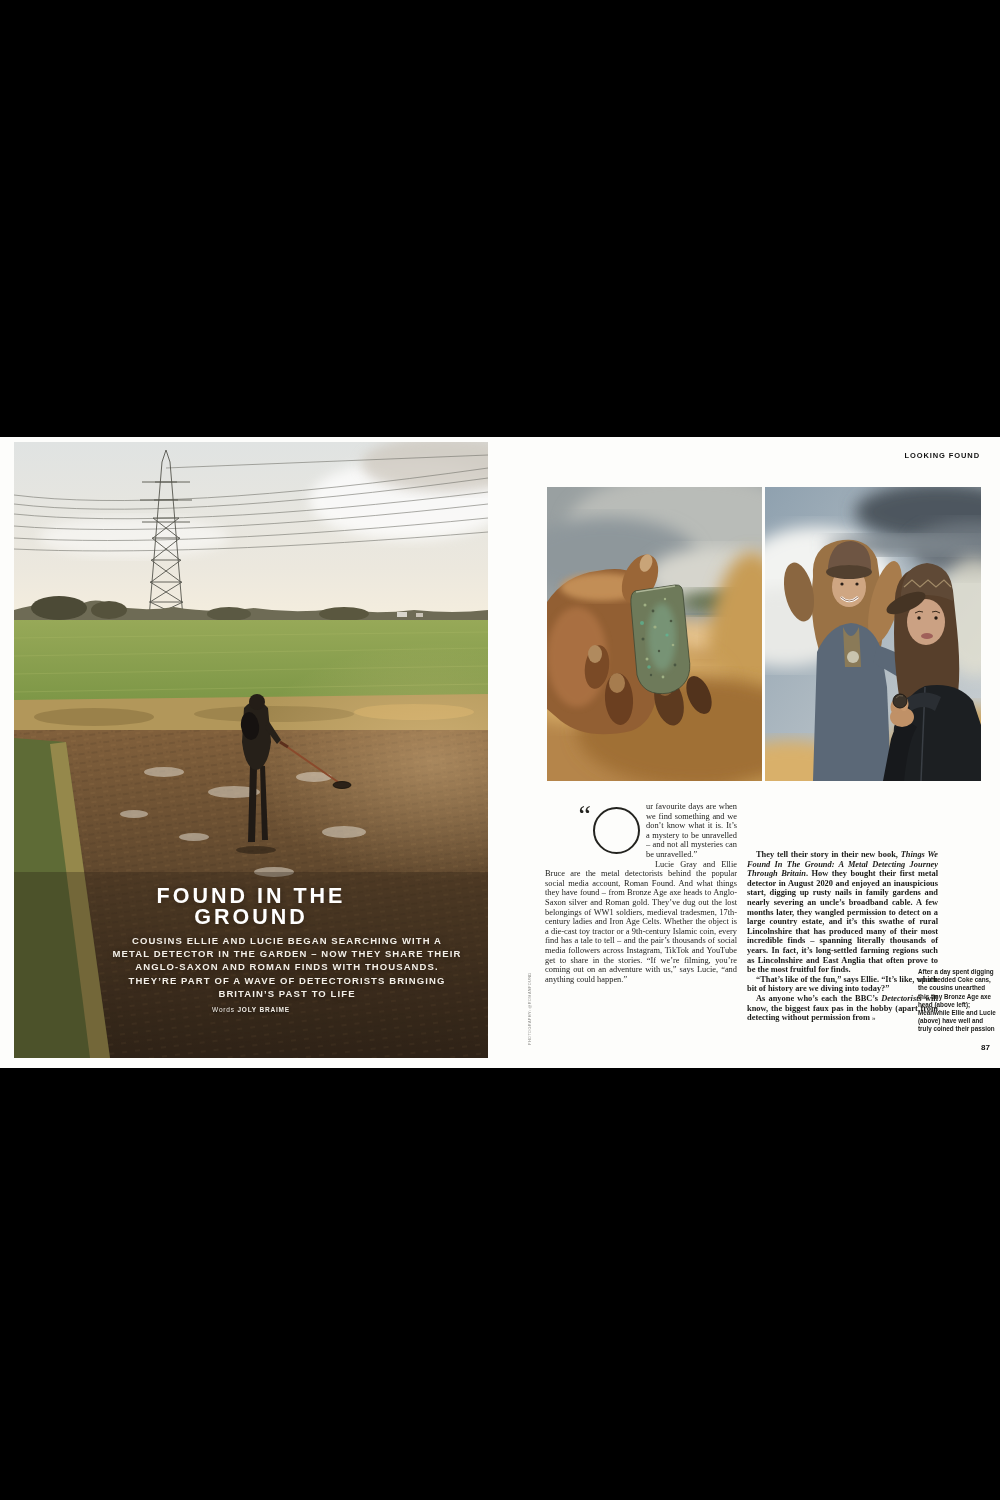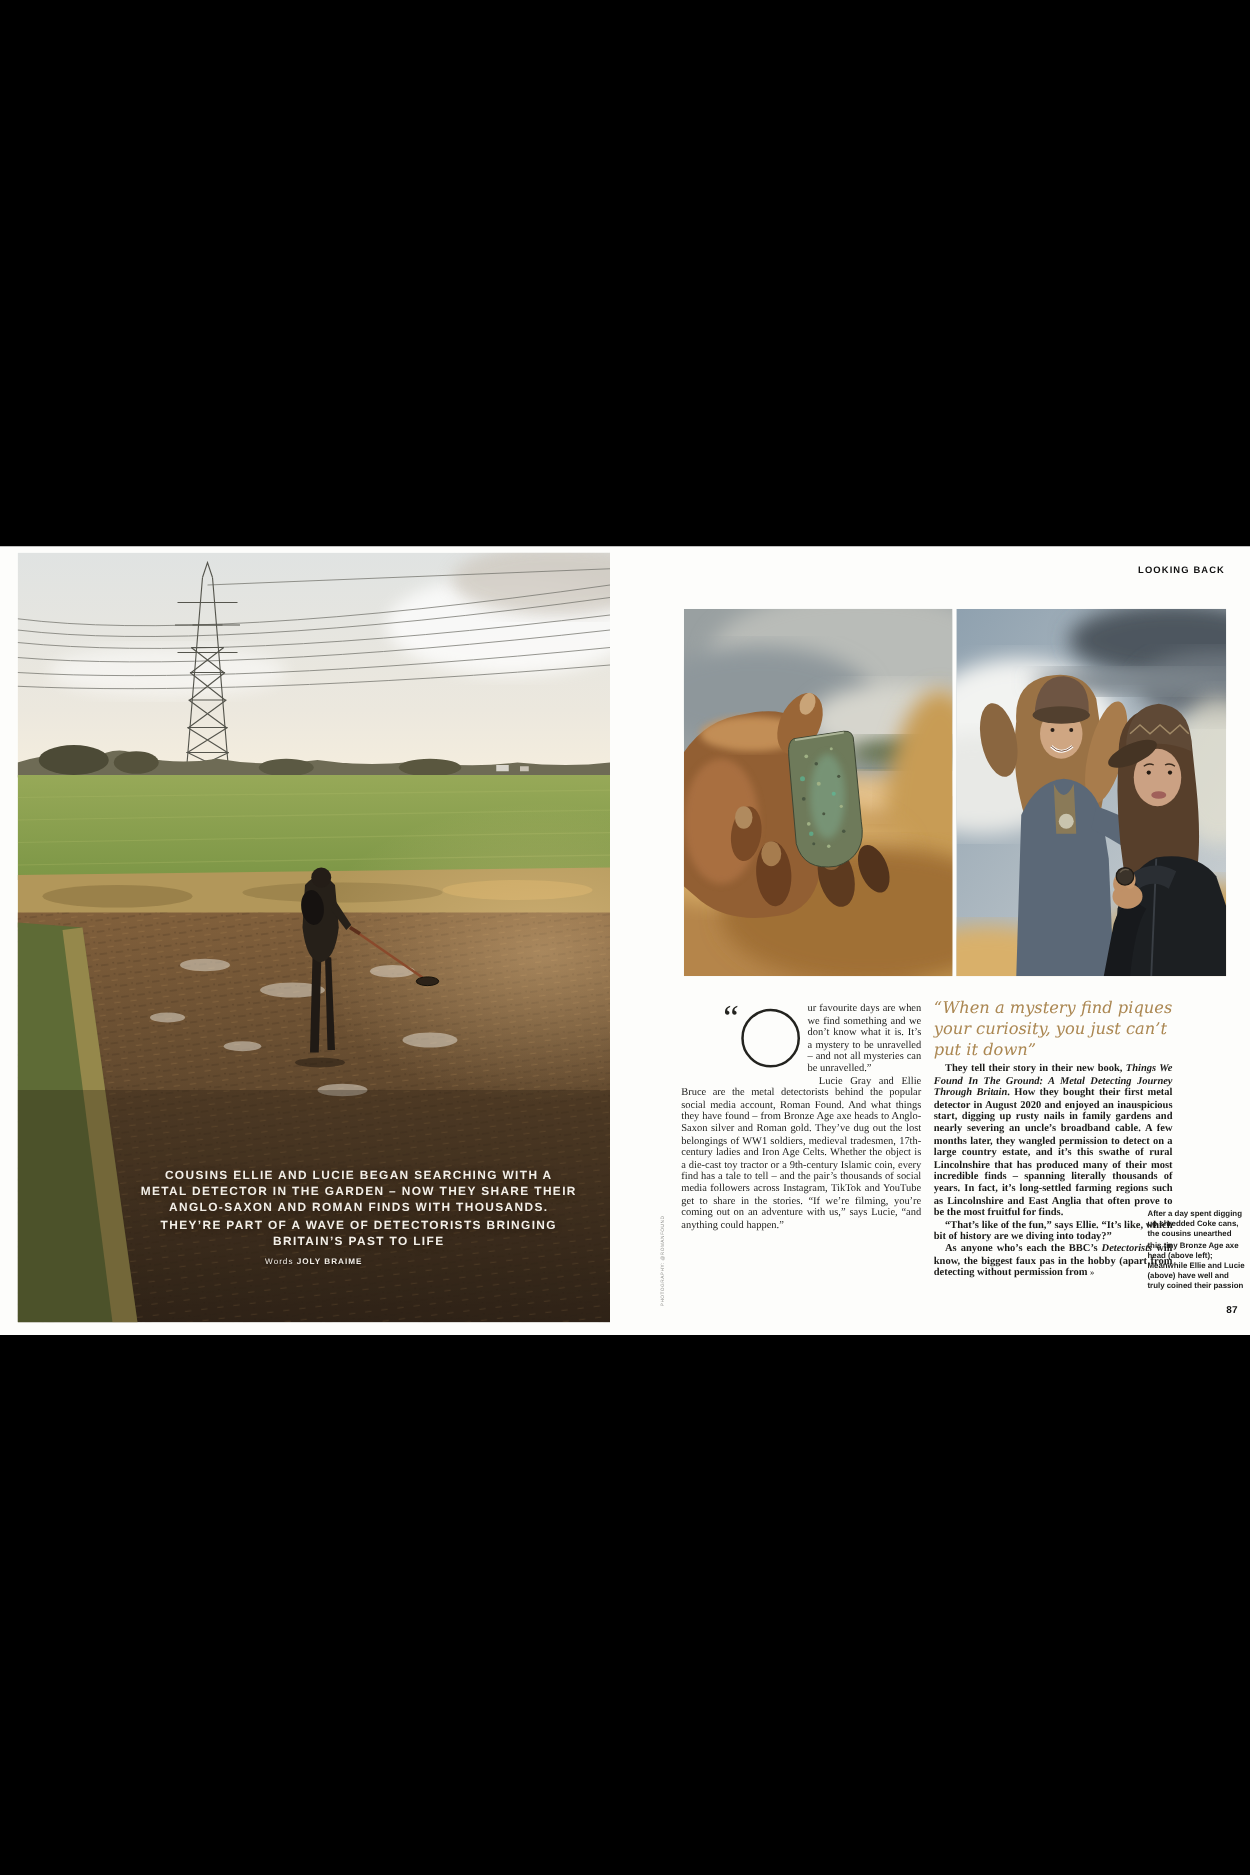--- a/index.html
+++ b/index.html
@@ -159,28 +159,32 @@
           <path d="M6,18 Q18,4 30,18 L33,52 Q30,78 18,80 Q7,78 4,52 Z" fill="#262019"></path>
           <ellipse cx="12" cy="36" rx="9" ry="14" fill="#161210" transform="rotate(-8 12 36)"></ellipse>
           <circle cx="19" cy="12" r="8" fill="#241d17"></circle>
           <path d="M30,30 L43,50 L39,54 L27,38 Z" fill="#262019"></path>
           <path d="M42,52 L100,92" stroke="#8a4a2c" stroke-width="2"></path>
           <path d="M42,52 L50,57" stroke="#5c2f1c" stroke-width="3"></path>
           <ellipse cx="104" cy="95" rx="9" ry="3.5" fill="#2c2218" stroke="#141009" stroke-width=".8"></ellipse>
         </g>
       </svg>
 
+      <div class="title-block">
+        <div class="headline">FOUND IN THE</div>
+        <div class="headline">GROUND</div>
+      </div>
       <div class="standfirst">COUSINS ELLIE AND LUCIE BEGAN SEARCHING WITH A METAL DETECTOR IN THE GARDEN – NOW THEY SHARE THEIR ANGLO-SAXON AND ROMAN FINDS WITH THOUSANDS. THEY’RE PART OF A WAVE OF DETECTORISTS BRINGING BRITAIN’S PAST TO LIFE</div>
       <div class="byline">
         <span>Words</span>
         <b>JOLY BRAIME</b>
       </div>
     </div>
 
-    <div class="section-label">LOOKING BACK</div>
+    <div class="section-label">LOOKING FOUND</div>
 
     <div class="photo photo-hand">
       <svg width="215" height="294" viewBox="0 0 215 294">
         <defs>
             <filter id="hb8">
               <feGaussianBlur stdDeviation="8"></feGaussianBlur>
             </filter>
         <filter id="hb3">
               <feGaussianBlur stdDeviation="3"></feGaussianBlur>
             </filter>
@@ -297,21 +301,20 @@
           <path d="M118,294 L126,252 Q130,238 141,233 L152,240 Q143,254 139,294 Z" fill="#17191c"></path>
           <ellipse cx="137" cy="230" rx="12" ry="10" fill="#c09167"></ellipse>
           <ellipse cx="130" cy="220" rx="4.5" ry="7" fill="#c09167"></ellipse>
           <ellipse cx="139" cy="217" rx="4.5" ry="7" fill="#c9996e"></ellipse>
           <circle cx="135" cy="214" r="7" fill="#3b332a" stroke="#201b15" stroke-width="1"></circle>
           <path d="M131,211 a6,6 0 0 1 7,-2" stroke="#6a5f4e" stroke-width="1" fill="none"></path>
         </g>
       </svg>
     </div>
 
-    <div class="pull-quote">“When a mystery find piques your curiosity, you just can’t put it down”</div>
 
     <div class="col col-1">
         <p class="dc"><span class="dropfloat">
             <span class="dc-quote">“</span>
             <span class="dc-ring"></span>
           </span><span>ur favourite days are when we find something and we don’t know what it is. It’s a mystery to be unravelled – and not all mysteries can be unravelled.”</span></p>
         <p><span>Lucie Gray and Ellie Bruce are the metal detectorists behind the popular social media account, Roman Found. And what things they have found – from Bronze Age axe heads to Anglo-Saxon silver and Roman gold. They’ve dug out the lost belongings of WW1 soldiers, medieval tradesmen, 17th-century ladies and Iron Age Celts. Whether the object is a die-cast toy tractor or a 9th-century Islamic coin, every find has a tale to tell – and the pair’s thousands of social media followers across Instagram, TikTok and YouTube get to share in the stories. “If we’re filming, you’re coming out on an adventure with us,” says Lucie, “and anything could happen.”</span></p>
       </div>
     <div class="col col-2">
         <p><span>They tell their story in their new book, </span><span class="it">Things We Found In The Ground: A Metal Detecting Journey Through Britain</span><span>. How they bought their first metal detector in August 2020 and enjoyed an inauspicious start, digging up rusty nails in family gardens and nearly severing an uncle’s broadband cable. A few months later, they wangled permission to detect on a large country estate, and it’s this swathe of rural Lincolnshire that has produced many of their most incredible finds – spanning literally thousands of years. In fact, it’s long-settled farming regions such as Lincolnshire and East Anglia that often prove to be the most fruitful for finds.</span></p>

